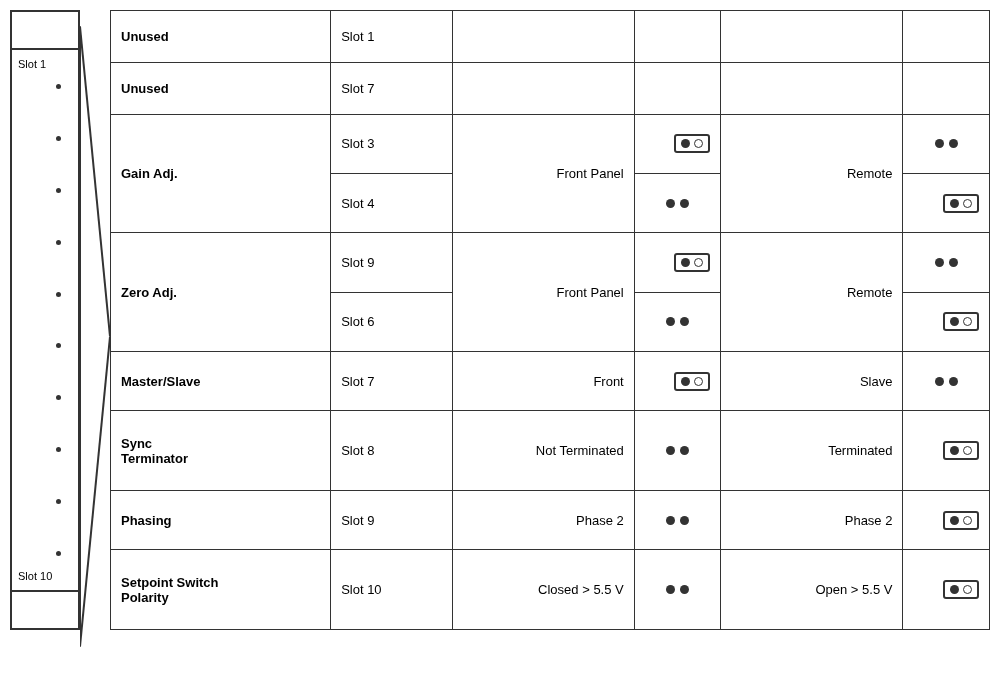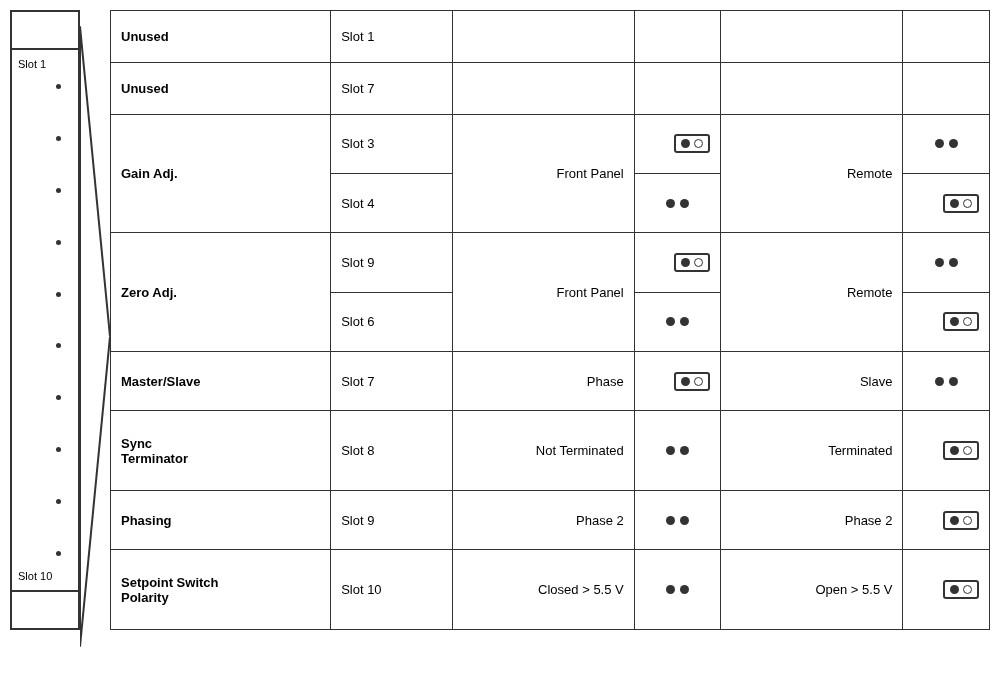--- a/index.html
+++ b/index.html
@@ -280,21 +280,21 @@
         <div class="connector-box">
           <span class="connector-dot-filled"></span>
           <span class="connector-dot-empty"></span>
         </div>
       </td>
     </tr>
 
     <tr>
       <td class="label-cell">Master/Slave</td>
       <td class="slot-cell">Slot 7</td>
-      <td class="text-cell">Phase</td>
+      <td class="text-cell">Front</td>
       <td>
         <div class="connector-box">
           <span class="connector-dot-filled"></span>
           <span class="connector-dot-empty"></span>
         </div>
       </td>
       <td class="text-cell">Slave</td>
       <td>
         <div class="dots-pair">
           <span class="dot"></span>

